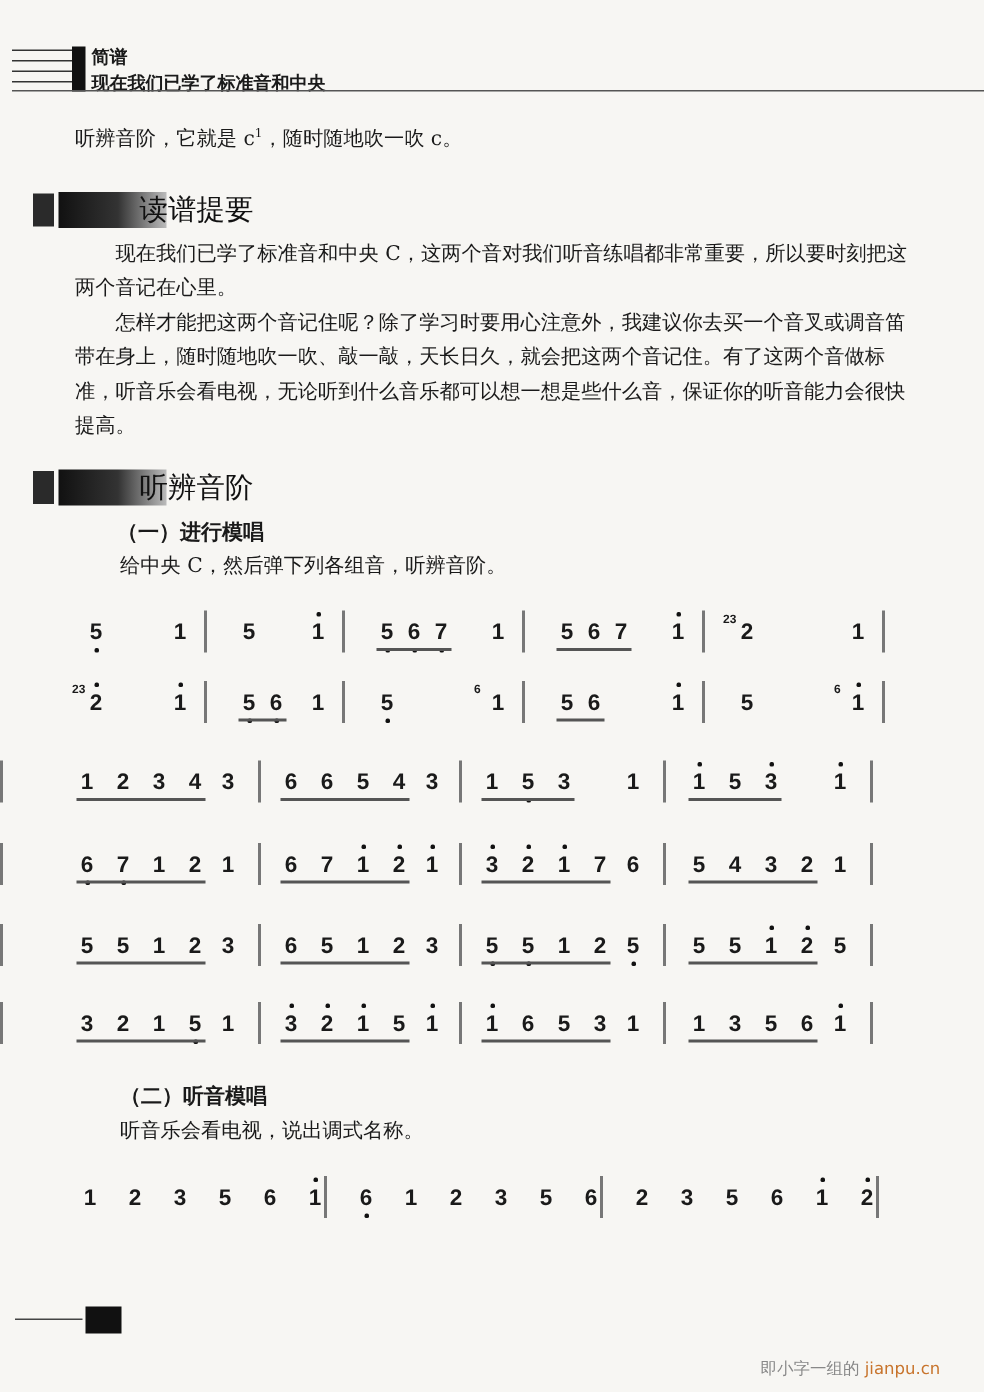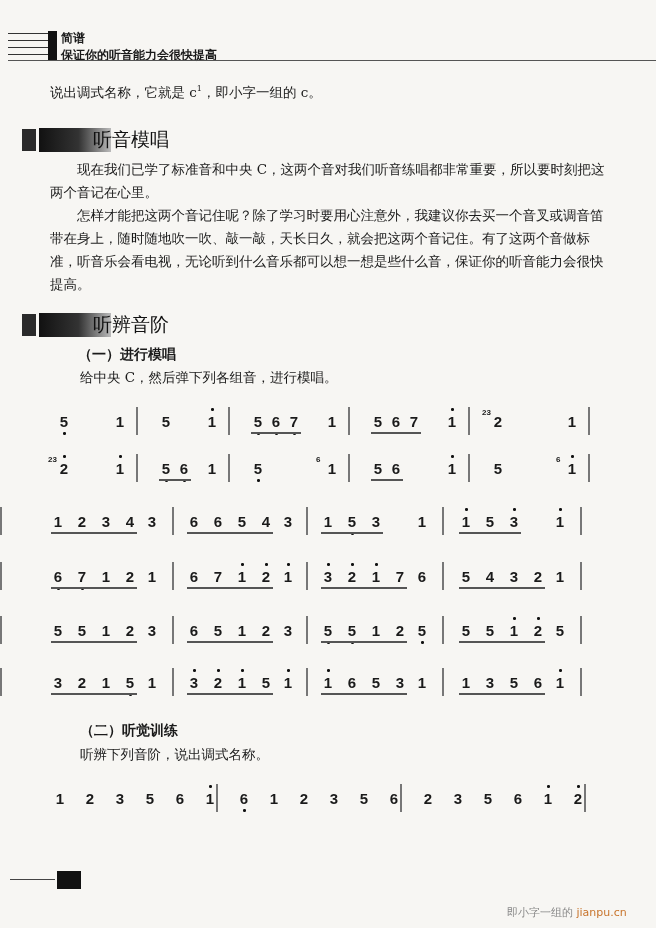--- a/index.html
+++ b/index.html
@@ -45,42 +45,42 @@
 <body>
 
 <div class="abs hdr-lines">
     <div></div>
     <div></div>
     <div></div>
     <div></div>
   </div>
 <div class="abs hdr-block"></div>
 <div class="abs hdr-t1">简谱</div>
-<div class="abs hdr-t2">保证你的听音能力会很快提高</div>
+<div class="abs hdr-t2">现在我们已学了标准音和中央</div>
 <div class="abs hdr-rule"></div>
 
 <div class="abs p" style="left:50px; top:77px;">
-  <span>说出调式名称，它就是 c</span><span class="sup">1</span><span>，即小字一组的 c。</span>
+  <span>听辨音阶，它就是 c</span><span class="sup">1</span><span>，随时随地吹一吹 c。</span>
 </div>
 
 <div class="abs banner" style="left:22px; top:128px;">
   <div class="b1"></div>
     <div class="b2"></div>
-  <span class="btxt">听音模唱</span>
+  <span class="btxt">读谱提要</span>
 </div>
 <div class="abs p" style="left:50px; top:158px; width:560px; text-indent:27px;">现在我们已学了标准音和中央 C，这两个音对我们听音练唱都非常重要，所以要时刻把这两个音记在心里。</div>
 <div class="abs p" style="left:50px; top:204px; width:560px; text-indent:27px;">怎样才能把这两个音记住呢？除了学习时要用心注意外，我建议你去买一个音叉或调音笛带在身上，随时随地吹一吹、敲一敲，天长日久，就会把这两个音记住。有了这两个音做标准，听音乐会看电视，无论听到什么音乐都可以想一想是些什么音，保证你的听音能力会很快提高。</div>
 
 <div class="abs banner" style="left:22px; top:313px;">
   <div class="b1"></div>
     <div class="b2"></div>
   <span class="btxt">听辨音阶</span>
 </div>
 <div class="abs sub" style="left:78px; top:346px;">（一）进行模唱</div>
-<div class="abs p" style="left:80px; top:366px;">给中央 C，然后弹下列各组音，进行模唱。</div>
+<div class="abs p" style="left:80px; top:366px;">给中央 C，然后弹下列各组音，听辨音阶。</div>
 
 <div id="notation">
     <div class="abs nrow" style="top: 405px;">
       <span class="note" style="left: 58px;">5<span class="dd"></span></span>
       <span class="note" style="left: 114px;">1</span>
       <span class="bar" style="left: 136px;"></span>
       <span class="note" style="left: 160px;">5</span>
       <span class="note" style="left: 206px;">1<span class="du"></span></span>
       <span class="bar" style="left: 228px;"></span>
       <span class="note" style="left: 252px;">5<span class="dd"></span></span>
@@ -241,22 +241,22 @@
       <span class="note" style="left: 460px;">1</span>
       <span class="note" style="left: 484px;">3</span>
       <span class="note" style="left: 508px;">5</span>
       <span class="note" style="left: 532px;">6</span>
       <span class="uline" style="left: 459px; width: 86px;"></span>
       <span class="note" style="left: 554px;">1<span class="du"></span></span>
       <span class="bar" style="left: 580px;"></span>
     </div>
   </div>
 
-<div class="abs sub" style="left:80px; top:722px;">（二）听觉训练</div>
-<div class="abs p" style="left:80px; top:743px;">听辨下列音阶，说出调式名称。</div>
+<div class="abs sub" style="left:80px; top:722px;">（二）听音模唱</div>
+<div class="abs p" style="left:80px; top:743px;">听音乐会看电视，说出调式名称。</div>
 
 <div id="scales">
     <div class="abs nrow" style="top: 782px;">
       <span class="note" style="left: 54px;">1</span>
       <span class="note" style="left: 84px;">2</span>
       <span class="note" style="left: 114px;">3</span>
       <span class="note" style="left: 144px;">5</span>
       <span class="note" style="left: 174px;">6</span>
       <span class="note" style="left: 204px;">1<span class="du"></span></span>
       <span class="bar" style="left: 216px;"></span>

